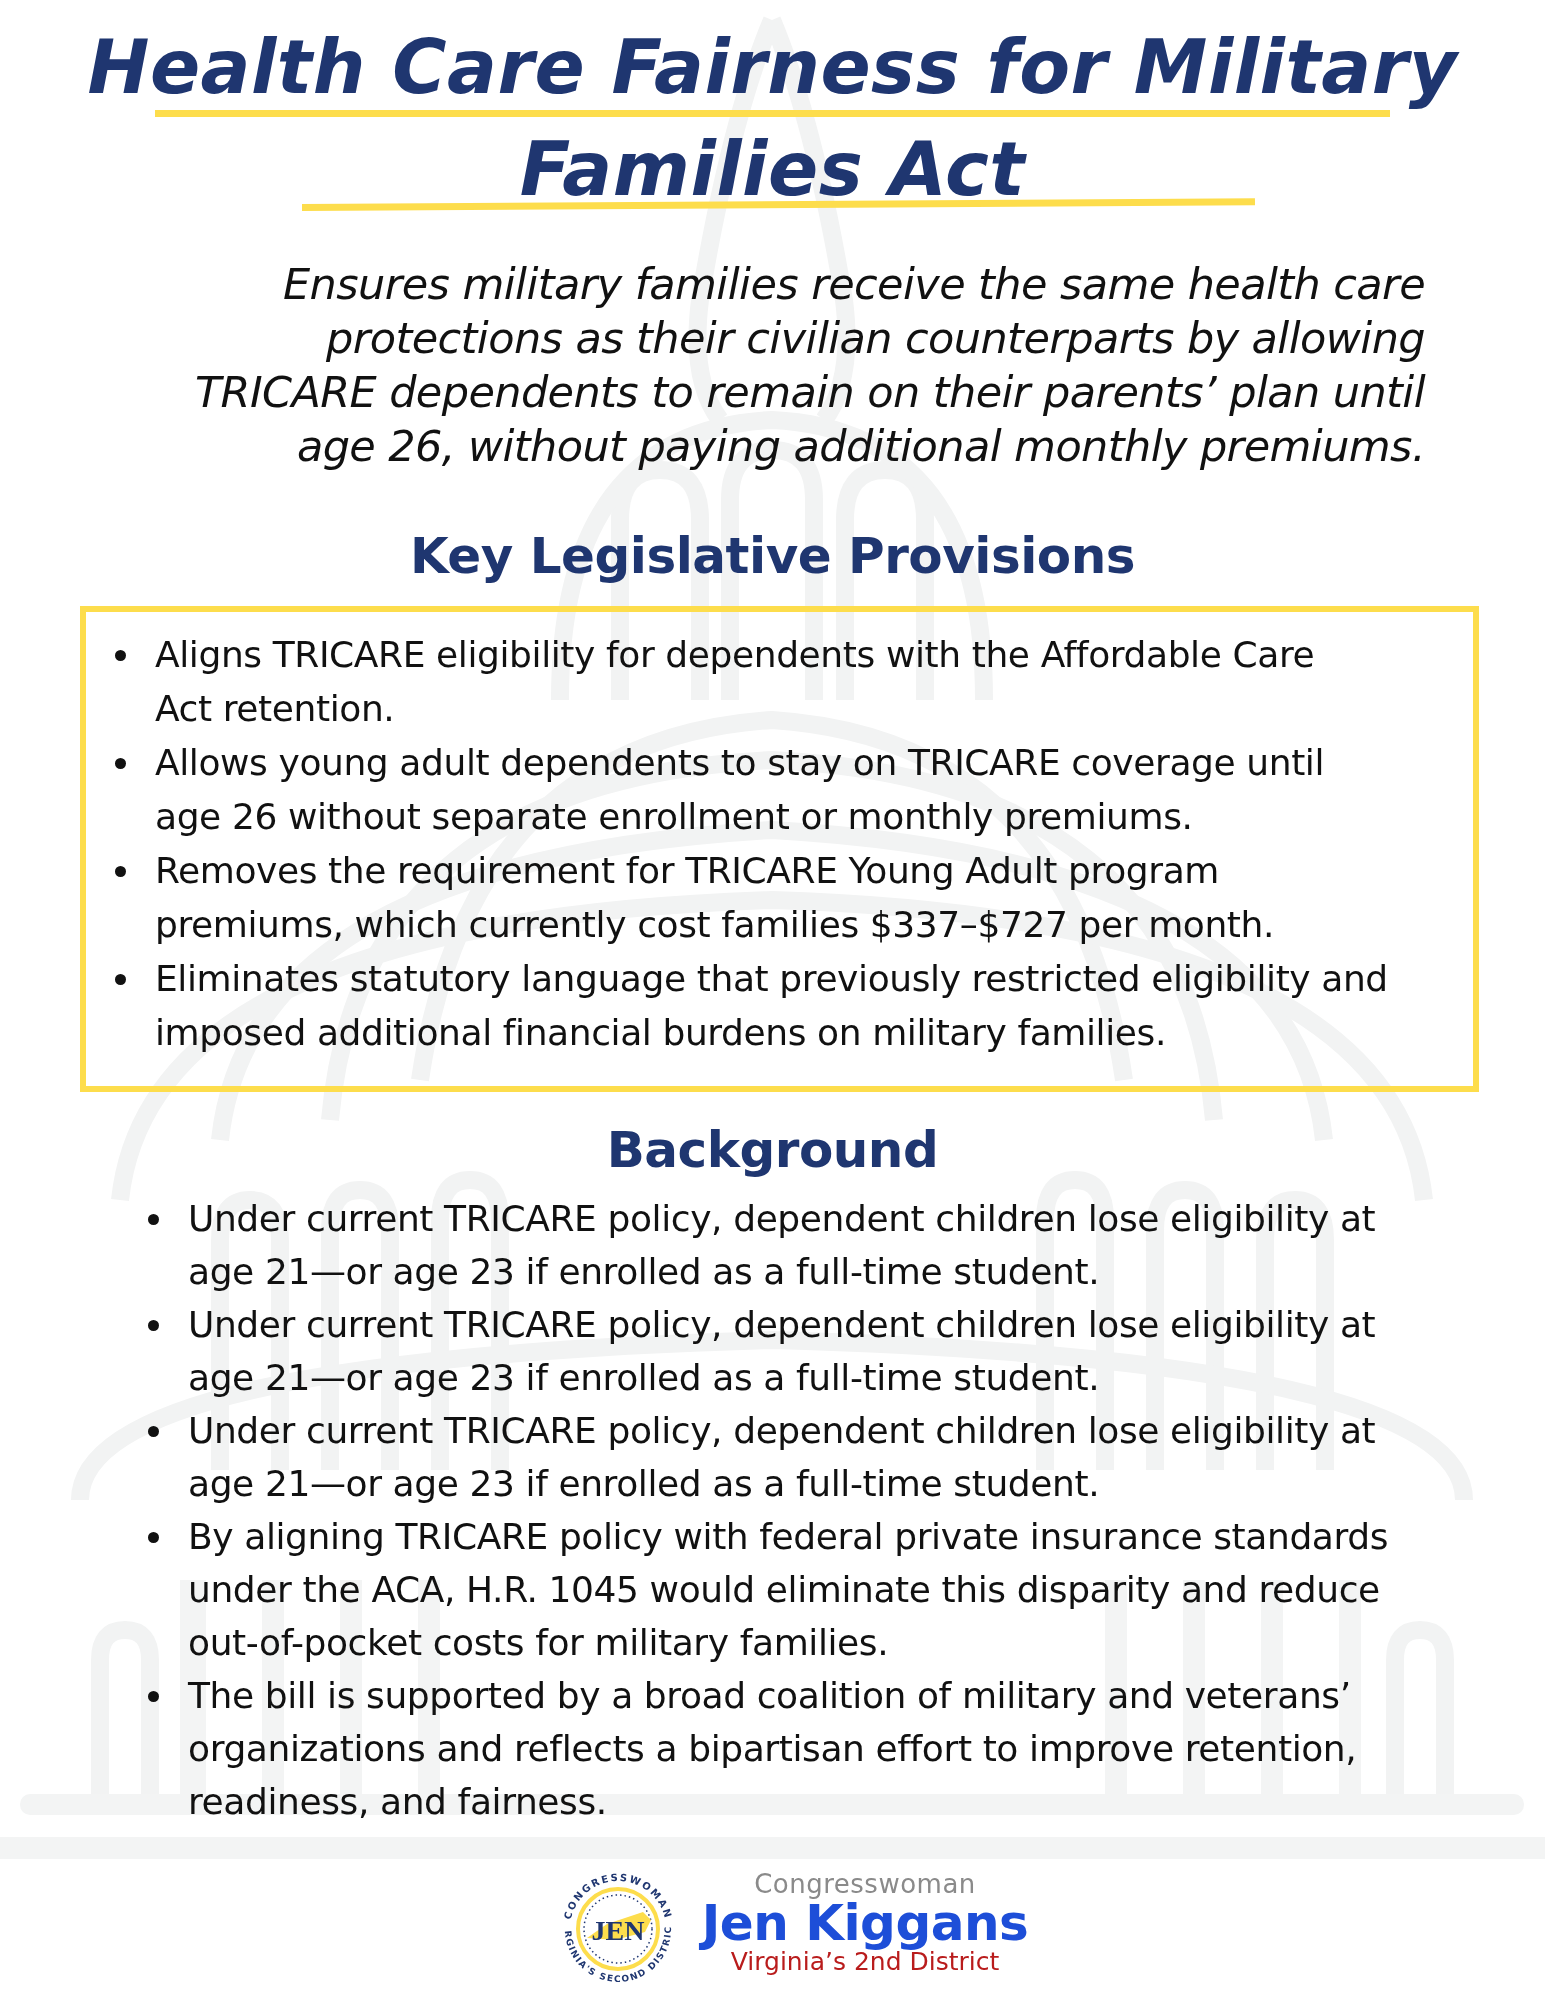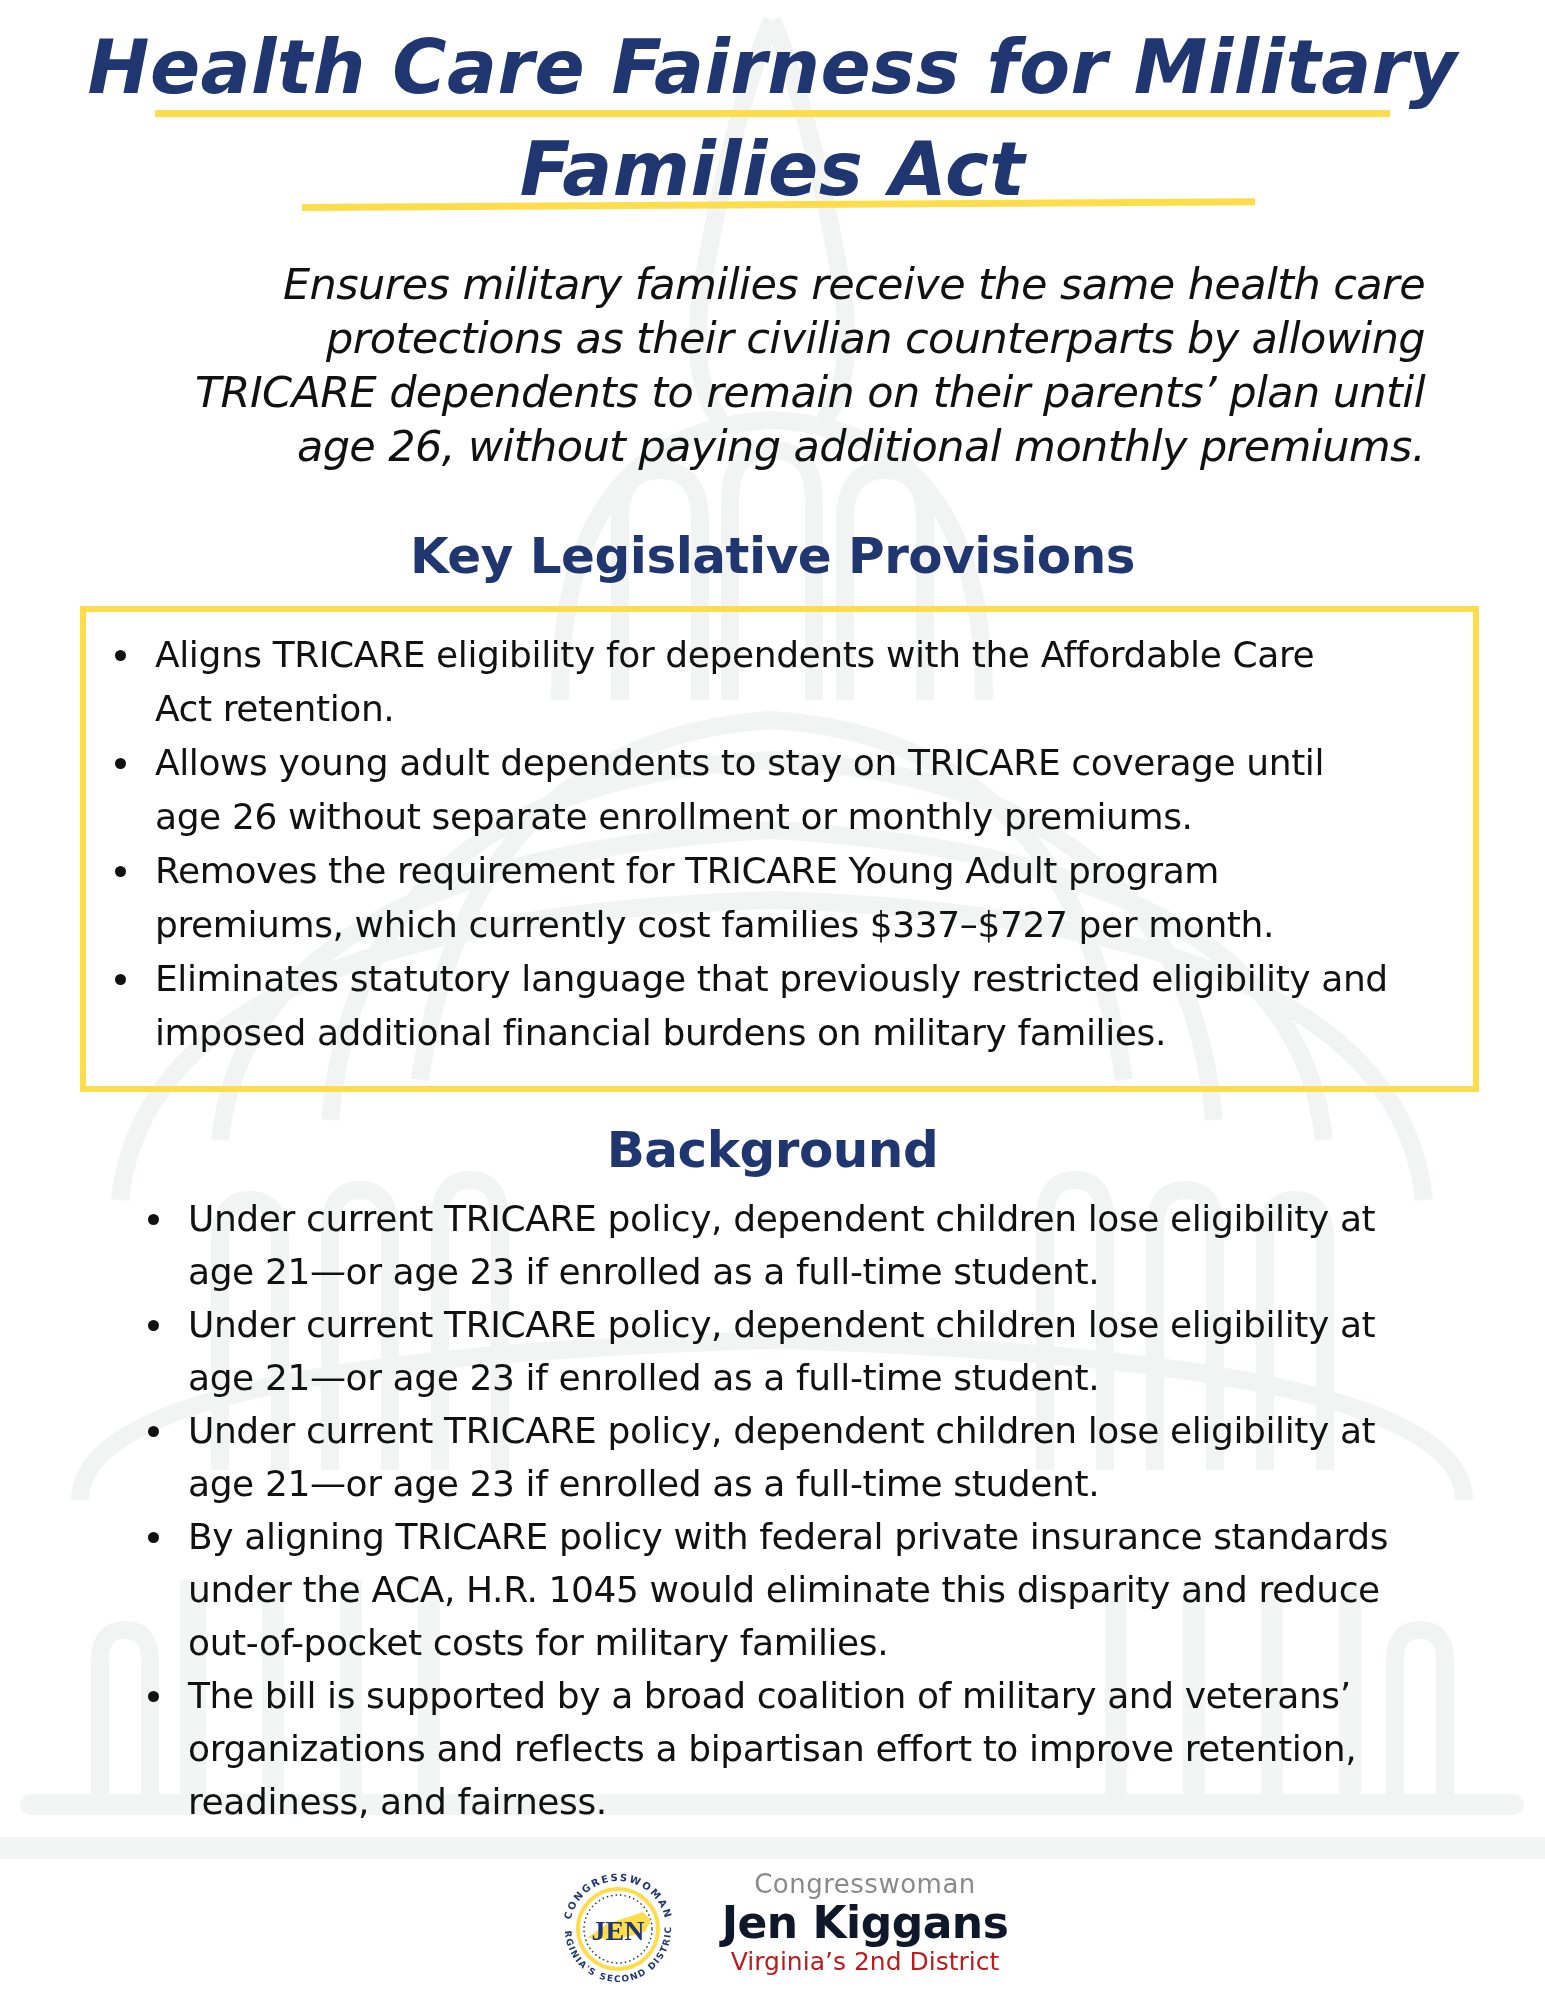--- a/index.html
+++ b/index.html
@@ -52,21 +52,21 @@
     ul.bullets li .line { display: block; white-space: nowrap; }
     ul.prov { left: 155px; top: 628px; }
     ul.bg { left: 188px; top: 1192px; }
     ul.bg li { line-height: 53px; }
 
     .footer-band { position: absolute; left: 0; top: 1837px; width: 1545px; height: 22px; background: #f3f4f4; }
 
     .seal { position: absolute; left: 555px; top: 1866px; width: 126px; height: 126px; }
     .brand { position: absolute; left: 700px; top: 1870px; width: 330px; text-align: center; }
     .brand .b-top { font-size: 26px; line-height: 28px; color: #8a8a8a; letter-spacing: 0.5px; font-family: "DejaVu Sans", sans-serif; font-weight: normal; }
-    .brand .b-name { font-size: 44px; line-height: 50px; color: #0f172a; font-weight: bold; font-family: "DejaVu Sans", sans-serif; letter-spacing: -0.5px; }
+    .brand .b-name { font-size: 50px; line-height: 50px; color: #1d4ed8; font-weight: bold; font-family: "DejaVu Sans", sans-serif; letter-spacing: -0.5px; }
     .brand .b-sub { font-size: 25px; line-height: 28px; color: #b91c1c; font-family: "DejaVu Sans", sans-serif; }
   </style>
 </head>
 <body>
 
 <svg class="watermark" viewBox="0 0 1545 2000" xmlns="http://www.w3.org/2000/svg">
   <g fill="none" stroke="#f2f3f3" stroke-width="18">
 
     <path d="M772 20 Q730 120 700 300 Q690 380 720 420"></path>
     <path d="M772 20 Q814 120 844 300 Q854 380 824 420"></path>

